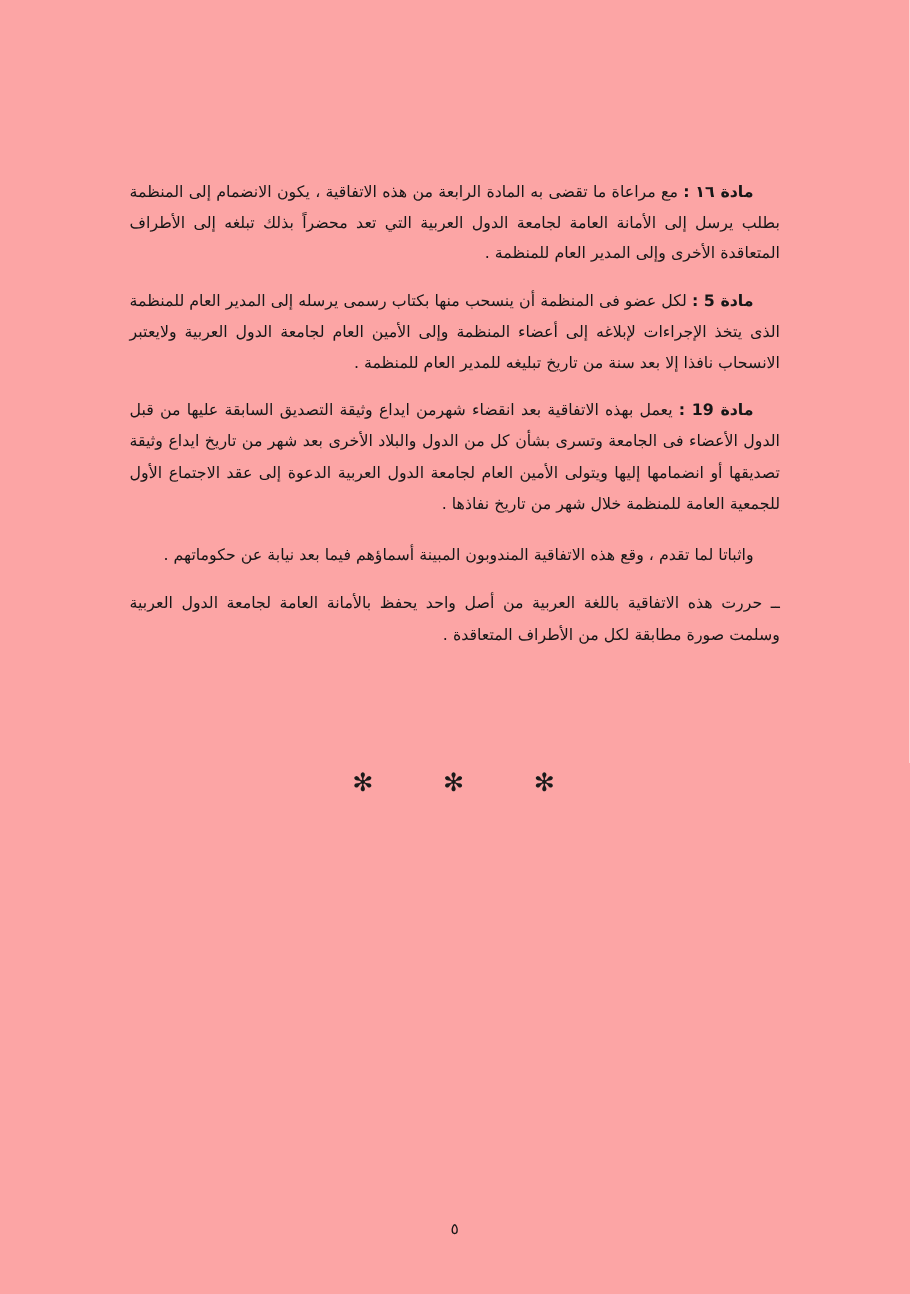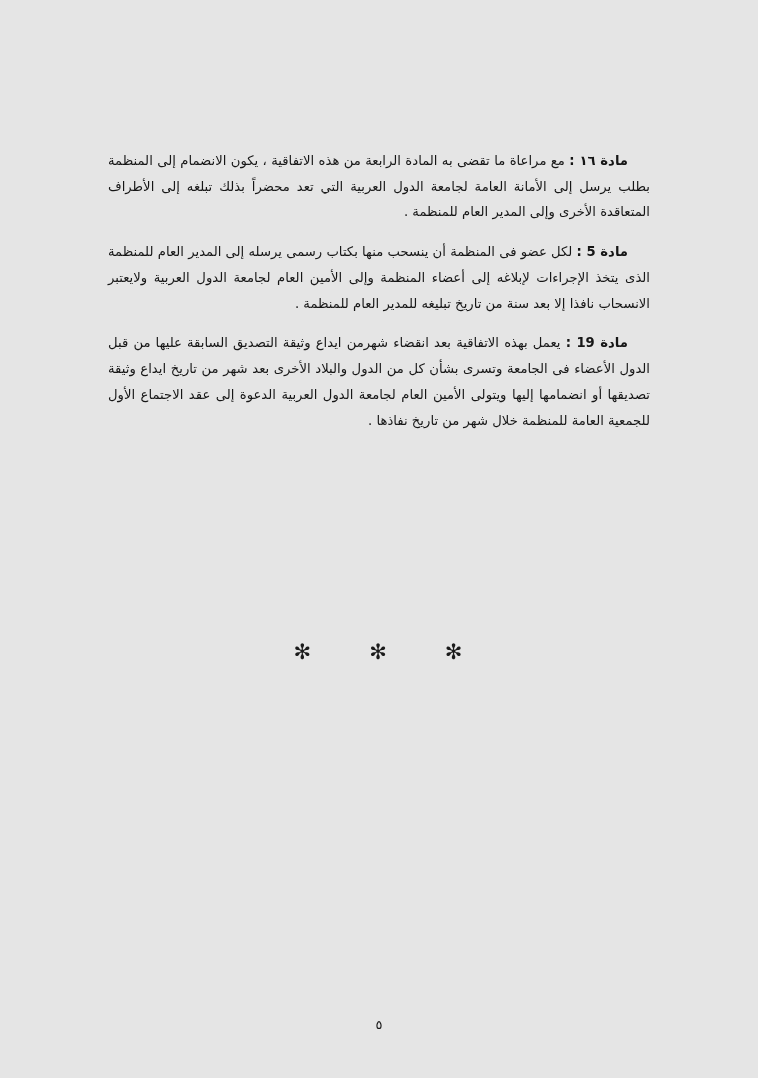--- a/index.html
+++ b/index.html
@@ -4,21 +4,21 @@
 <style>
   html, body {
     margin: 0;
     padding: 0;
     background: #ffffff;
   }
   .page {
     position: relative;
     width: 758px;
     height: 1078px;
-    background: #e5e5e5;
+    background: #fca5a5;
     margin: 0 auto;
     overflow: hidden;
     font-family: "DejaVu Sans", "Liberation Sans", sans-serif;
     color: #111111;
   }
   .content {
     position: absolute;
     top: 148px;
     right: 108px;
     left: 108px;
@@ -88,21 +88,23 @@
     </p>
 
     <p class="para indent">
       <span class="lead">مادة 5 :</span><span> لكل عضو فى المنظمة أن ينسحب منها بكتاب رسمى يرسله إلى المدير العام للمنظمة الذى يتخذ الإجراءات لإبلاغه إلى أعضاء المنظمة وإلى الأمين العام لجامعة الدول العربية ولايعتبر الانسحاب نافذا إلا بعد سنة من تاريخ تبليغه للمدير العام للمنظمة .</span>
     </p>
 
     <p class="para indent tail">
       <span class="lead">مادة 19 :</span><span> يعمل بهذه الاتفاقية بعد انقضاء شهرمن ايداع وثيقة التصديق السابقة عليها من قبل الدول الأعضاء فى الجامعة وتسرى بشأن كل من الدول والبلاد الأخرى بعد شهر من تاريخ ايداع وثيقة تصديقها أو انضمامها إليها ويتولى الأمين العام لجامعة الدول العربية الدعوة إلى عقد الاجتماع الأول للجمعية العامة للمنظمة خلال شهر من تاريخ نفاذها .</span>
     </p>
 
+    <p class="para closing indent">واثباتا لما تقدم ، وقع هذه الاتفاقية المندوبون المبينة أسماؤهم فيما بعد نيابة عن حكوماتهم .</p>
 
+    <p class="para closing2">ــ حررت هذه الاتفاقية باللغة العربية من أصل واحد يحفظ بالأمانة العامة لجامعة الدول العربية وسلمت صورة مطابقة لكل من الأطراف المتعاقدة .</p>
 
   </div>
 
   <div class="stars">
     <span>✻</span><span>✻</span><span>✻</span>
   </div>
 
   <div class="page-number">٥</div>
 
 </div>

